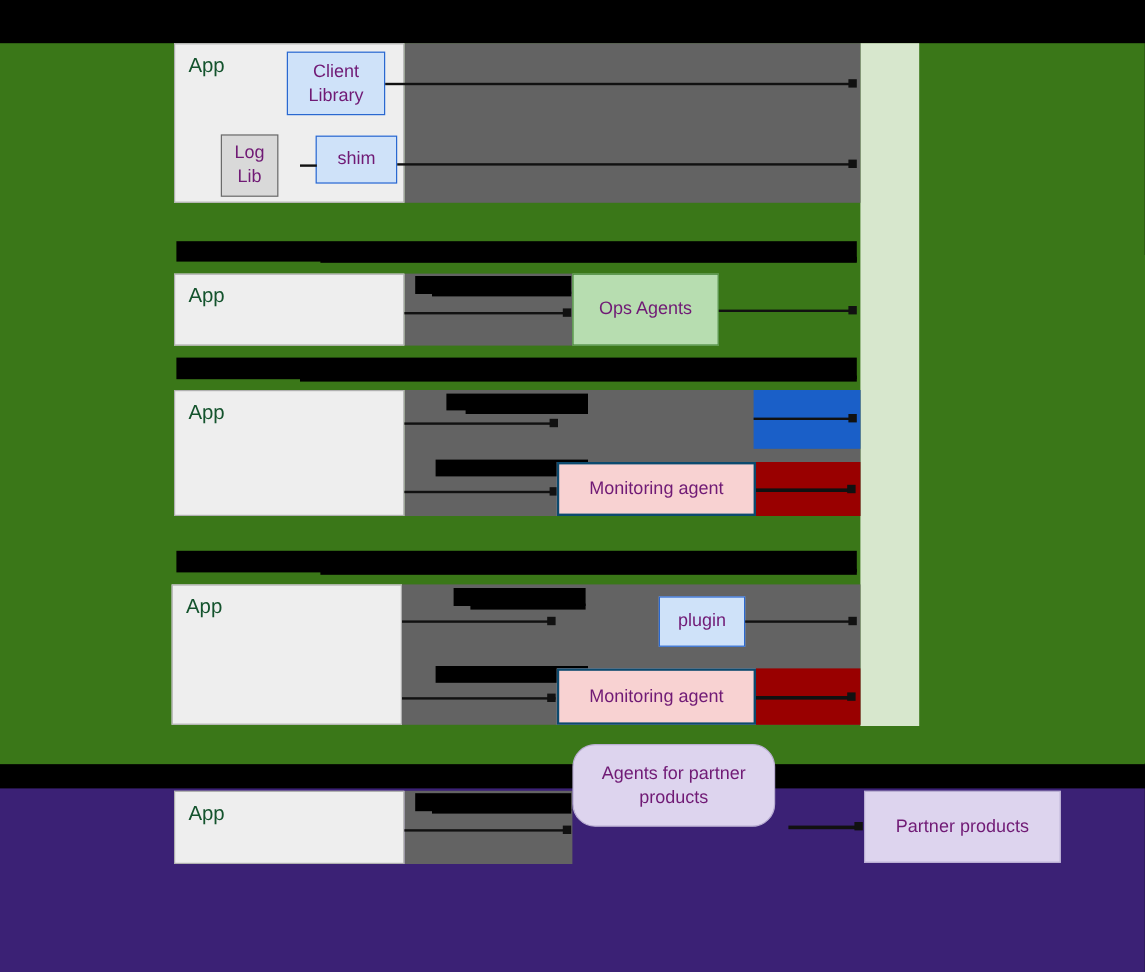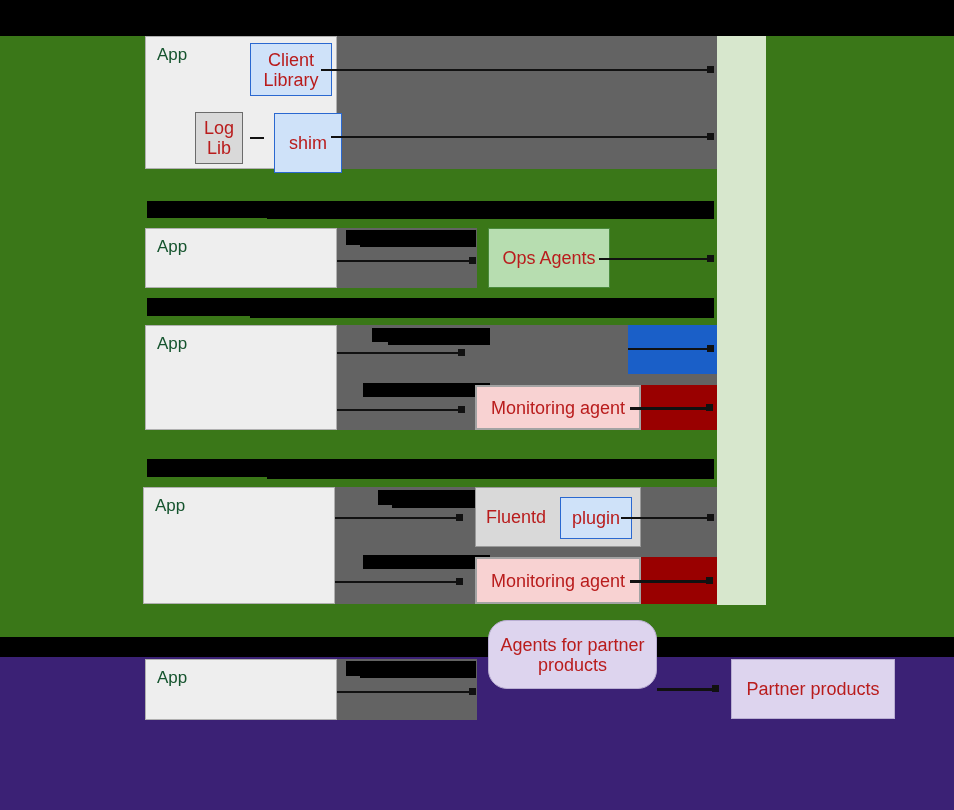--- a/index.html
+++ b/index.html
@@ -11,26 +11,26 @@
   #black-divider{top:637px;height:20px;background:#000000;}
   #purple-band{top:657px;height:153px;background:#3b2175;}
 
   .vbar{position:absolute;background:#d7e7cd;}
 
   .gray{position:absolute;background:#636363;}
   .appbox{position:absolute;background:#eeeeee;border:1px solid #b0b0b0;box-sizing:border-box;}
   .appbox .lbl{position:absolute;left:11px;top:8px;font-size:17px;color:#14532d;line-height:20px;}
 
   .box{position:absolute;box-sizing:border-box;display:flex;align-items:center;justify-content:center;
-       text-align:center;font-size:18px;color:#b91c1c;line-height:20px;margin-left:11px;}
+       text-align:center;font-size:15px;color:#701a75;line-height:20px;}
   .box-blue{background:#cfe2f9;border:1.5px solid #2a68d0;}
   .box-gray{background:#d9d9d9;border:1px solid #6b6b6b;}
   .box-lgreen{background:#b7ddb0;border:1.5px solid #4a8a3c;}
   .box-lblue-agent{background:#cfe2f9;border:2px solid #1a5fc8;}
-  .box-pink{background:#f8d2d2;border:2px solid #a3a3a3;justify-content:center;}
+  .box-pink{background:#f8d2d2;border:2px solid #0c4a6e;justify-content:center;}
   .box-lavender{background:#ddd4ee;border:1px solid #b9aed2;}
   .box-fluentd{background:#d9d9d9;border:1px solid #9a9a9a;justify-content:flex-start;}
   .box-fluentd .t{padding-left:10px;}
 
   .solid{position:absolute;}
   .solid-blue{background:#1a5fc8;}
   .solid-darkred{background:#990000;}
 
   .redact{position:absolute;background:#000000;}
 
@@ -53,21 +53,21 @@
   <div class="appbox" style="left:145px;top:36px;width:192px;height:133px;">
     <span class="lbl">App</span>
   </div>
 
   <div class="box box-blue" style="left:239px;top:43px;width:82px;height:53px;">
     <span>Client Library</span>
   </div>
   <div class="box box-gray" style="left:184px;top:112px;width:48px;height:52px;">
     <span>Log Lib</span>
   </div>
-  <div class="box box-blue" style="left:263px;top:113px;width:68px;height:60px;justify-content:center;">
+  <div class="box box-blue" style="left:263px;top:113px;width:68px;height:40px;justify-content:center;">
     <span>shim</span>
   </div>
   <div class="line" style="left:250px;top:137px;width:14px;"></div>
 
   <div class="line" style="left:321px;top:69px;width:388px;"></div>
   <div class="dot" style="left:707px;top:66px;"></div>
   <div class="line" style="left:331px;top:136px;width:378px;"></div>
   <div class="dot" style="left:707px;top:133px;"></div>
 
   <div class="redact" style="left:147px;top:201px;width:567px;height:17px;"></div>
@@ -125,23 +125,20 @@
     <span class="lbl">App</span>
   </div>
 
   <div class="solid solid-darkred" style="left:629px;top:557px;width:88px;height:47px;"></div>
 
   <div class="redact" style="left:378px;top:490px;width:110px;height:15px;"></div>
   <div class="redact" style="left:392px;top:503px;width:96px;height:5px;"></div>
   <div class="line" style="left:335px;top:517px;width:127px;"></div>
   <div class="dot" style="left:456px;top:514px;"></div>
 
-  <div class="box box-fluentd" style="left:464px;top:487px;width:166px;height:60px;">
-    <span class="t">Fluentd</span>
-  </div>
   <div class="box box-blue" style="left:549px;top:497px;width:72px;height:42px;">
     <span>plugin</span>
   </div>
   <div class="line" style="left:621px;top:517px;width:89px;"></div>
   <div class="dot" style="left:707px;top:514px;"></div>
 
   <div class="redact" style="left:363px;top:555px;width:127px;height:14px;"></div>
   <div class="line" style="left:335px;top:581px;width:128px;"></div>
   <div class="dot" style="left:456px;top:578px;"></div>
 

